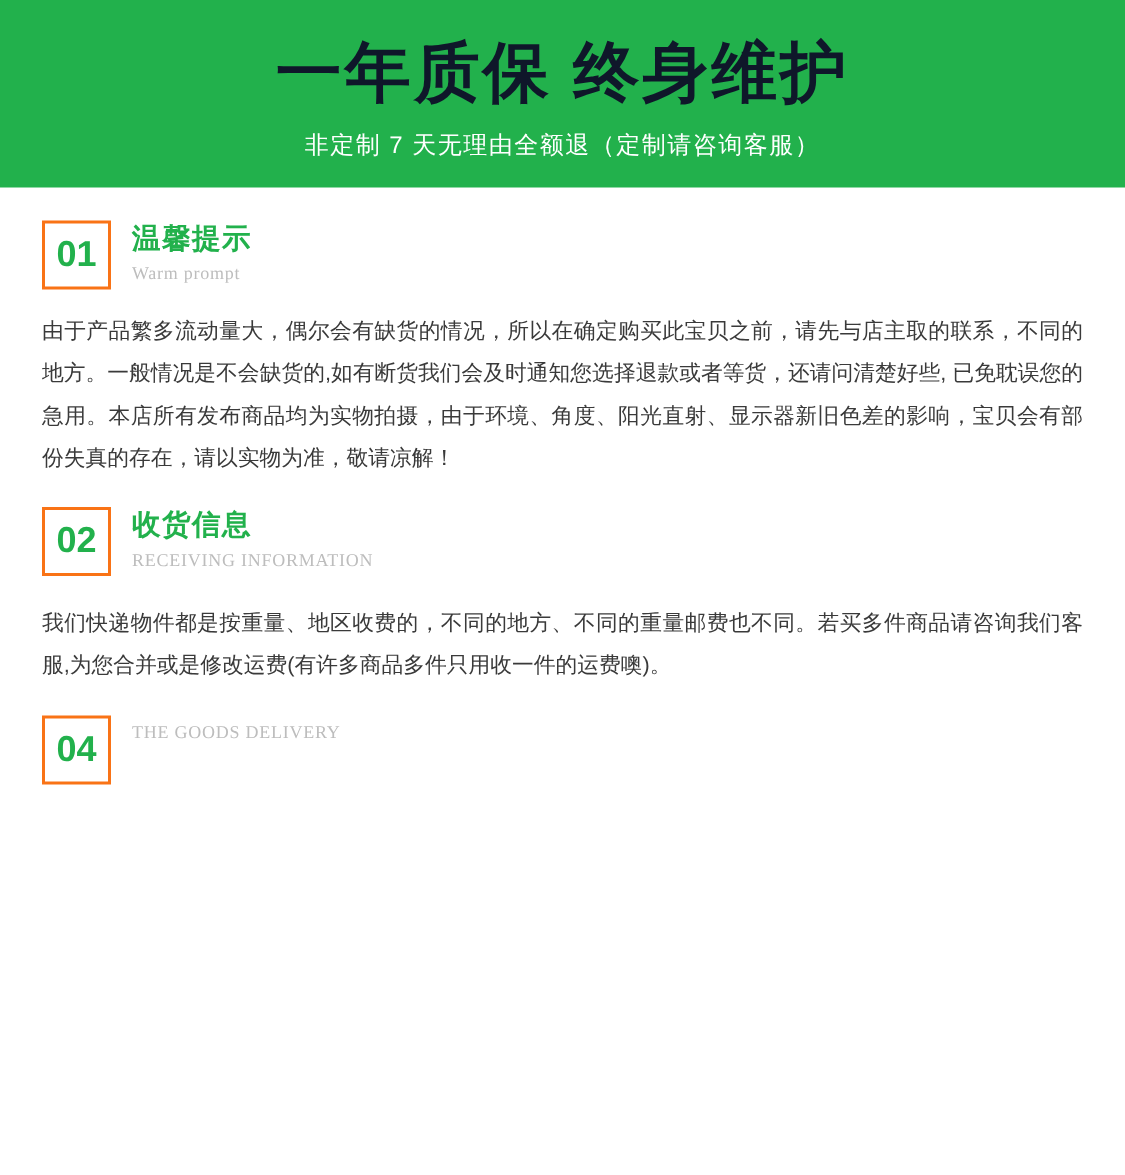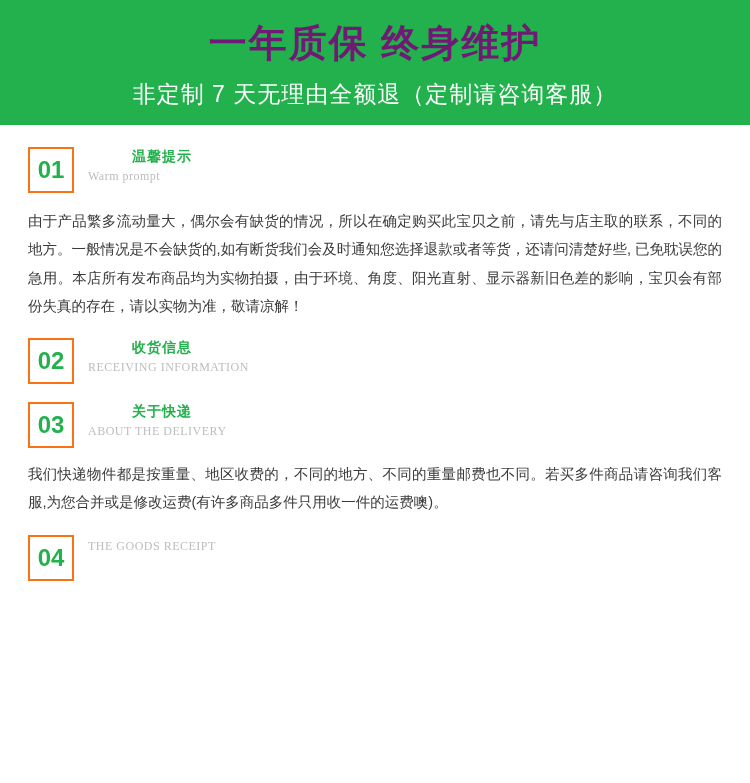--- a/index.html
+++ b/index.html
@@ -27,30 +27,30 @@
     height: 125px;
     background: #22b14c;
     display: flex;
     flex-direction: column;
     align-items: center;
     justify-content: center;
     box-sizing: border-box;
     padding-top: 6px;
   }
   .banner-title {
-    color: #701a75;
-    font-size: 38px;
+    color: #0f172a;
+    font-size: 44px;
     font-weight: bold;
     letter-spacing: 2px;
     line-height: 1.2;
     text-align: right;
   }
   .banner-sub {
     color: #ffffff;
-    font-size: 23px;
+    font-size: 16px;
     letter-spacing: 1px;
     margin-top: 12px;
     text-align: left;
     font-weight: normal;
   }
 
   
   .content {
     padding: 22px 28px 0 28px;
     box-sizing: border-box;
@@ -74,25 +74,24 @@
     justify-content: center;
     box-sizing: border-box;
     flex: 0 0 auto;
   }
   .head-text {
     margin-left: 14px;
     padding-top: 1px;
   }
   .sec-title {
     color: #22b14c;
-    font-size: 14px;
+    font-size: 19px;
     font-weight: bold;
     letter-spacing: 1px;
     line-height: 1.25;
-    margin-left: 44px;
   }
   .sec-sub {
     color: #bdbdbd;
     font-size: 12px;
     font-family: "Liberation Serif", serif;
     letter-spacing: 0.5px;
     margin-top: 3px;
   }
   .sec-body {
     margin-top: 12px;
@@ -130,33 +129,26 @@
       <div class="sec-head">
         <div class="num-box">02</div>
         <div class="head-text">
           <div class="sec-title">收货信息</div>
           <div class="sec-sub">RECEIVING INFORMATION</div>
         </div>
       </div>
     </div>
 
     <div class="section sec-2">
-      <div class="sec-head">
-        <div class="num-box">03</div>
-        <div class="head-text">
-          <div class="sec-title">关于快递</div>
-          <div class="sec-sub">ABOUT THE DELIVERY</div>
-        </div>
-      </div>
       <div class="sec-body">我们快递物件都是按重量、地区收费的，不同的地方、不同的重量邮费也不同。若买多件商品请咨询我们客服,为您合并或是修改运费(有许多商品多件只用收一件的运费噢)。</div>
     </div>
 
     <div class="section sec-3">
       <div class="sec-head">
         <div class="num-box">04</div>
         <div class="head-text">
-          <div class="sec-sub">THE GOODS RECEIPT</div>
+          <div class="sec-sub">THE GOODS DELIVERY</div>
         </div>
       </div>
     </div>
 
   </div>
 </div>
 
 </body></html>

